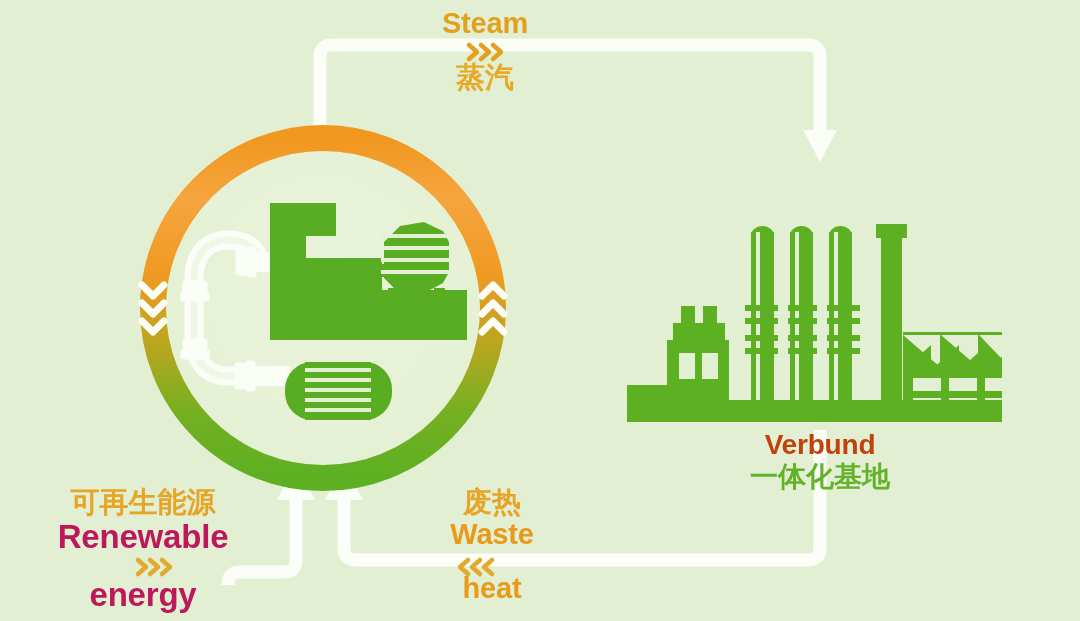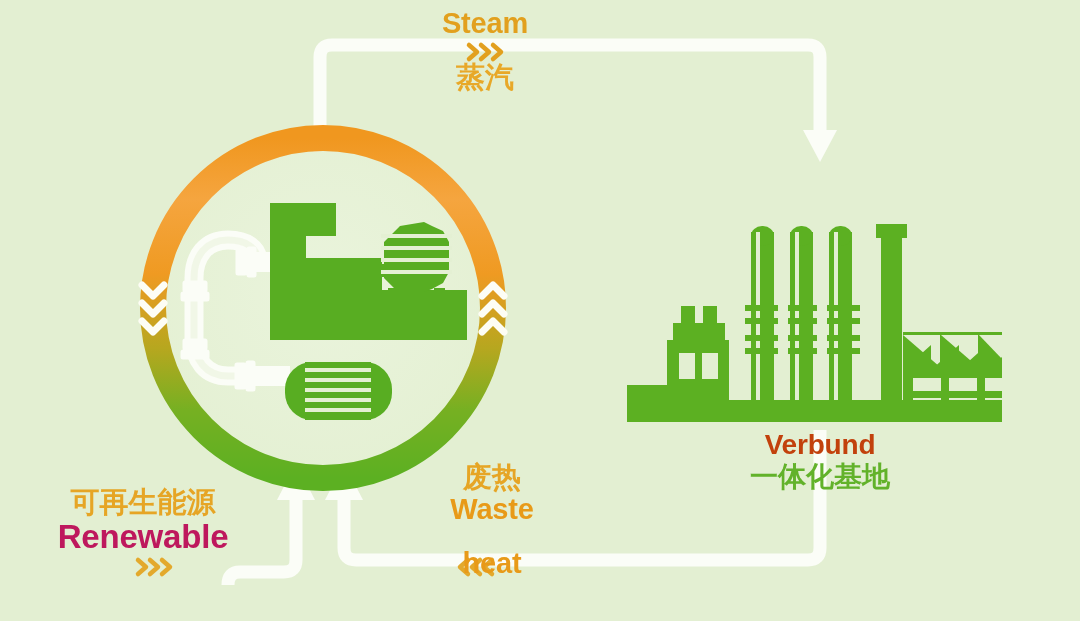--- a/index.html
+++ b/index.html
@@ -54,21 +54,21 @@
     left: 23px;
     top: 487px;
     width: 240px;
   }
   #renewable-label .lbl-cn { font-size: 29px; color: #e6a525; }
   #renewable-label .lbl-en { font-size: 33px; color: #be185d; line-height: 1.22; }
 
   
   #waste-label {
     left: 412px;
-    top: 462px;
+    top: 487px;
     width: 160px;
   }
   #waste-label .lbl-cn { font-size: 29px; color: #e6a525; }
   #waste-label .lbl-en { font-size: 29px; color: #e89a18; line-height: 1.22; }
 
   
   #verbund-label {
     left: 695px;
     top: 430px;
     width: 250px;
@@ -303,20 +303,21 @@
   </svg>
 
   <div class="lbl" id="steam-label">
     <div class="lbl-en">Steam</div>
     <div class="lbl-cn">蒸汽</div>
   </div>
 
   <div class="lbl" id="renewable-label">
     <div class="lbl-cn">可再生能源</div>
     <div class="lbl-en">Renewable</div>
+    <div class="lbl-en" style="margin-top:18px">energy</div>
   </div>
 
   <div class="lbl" id="waste-label">
     <div class="lbl-cn">废热</div>
     <div class="lbl-en">Waste</div>
     <div class="lbl-en" style="margin-top:18px">heat</div>
   </div>
 
   <div class="lbl" id="verbund-label">
     <div class="lbl-en">Verbund</div>

